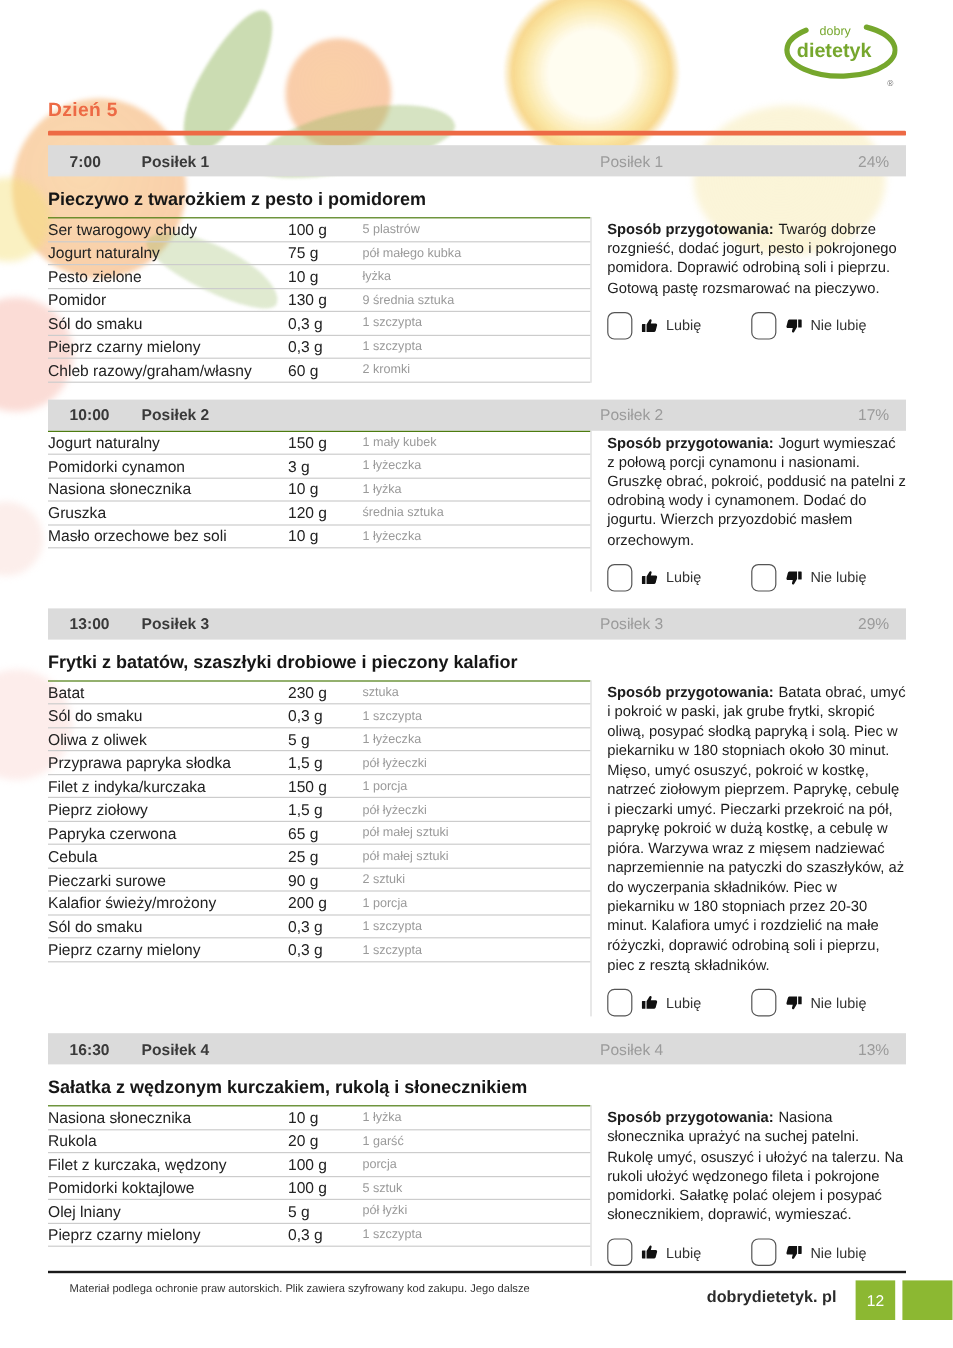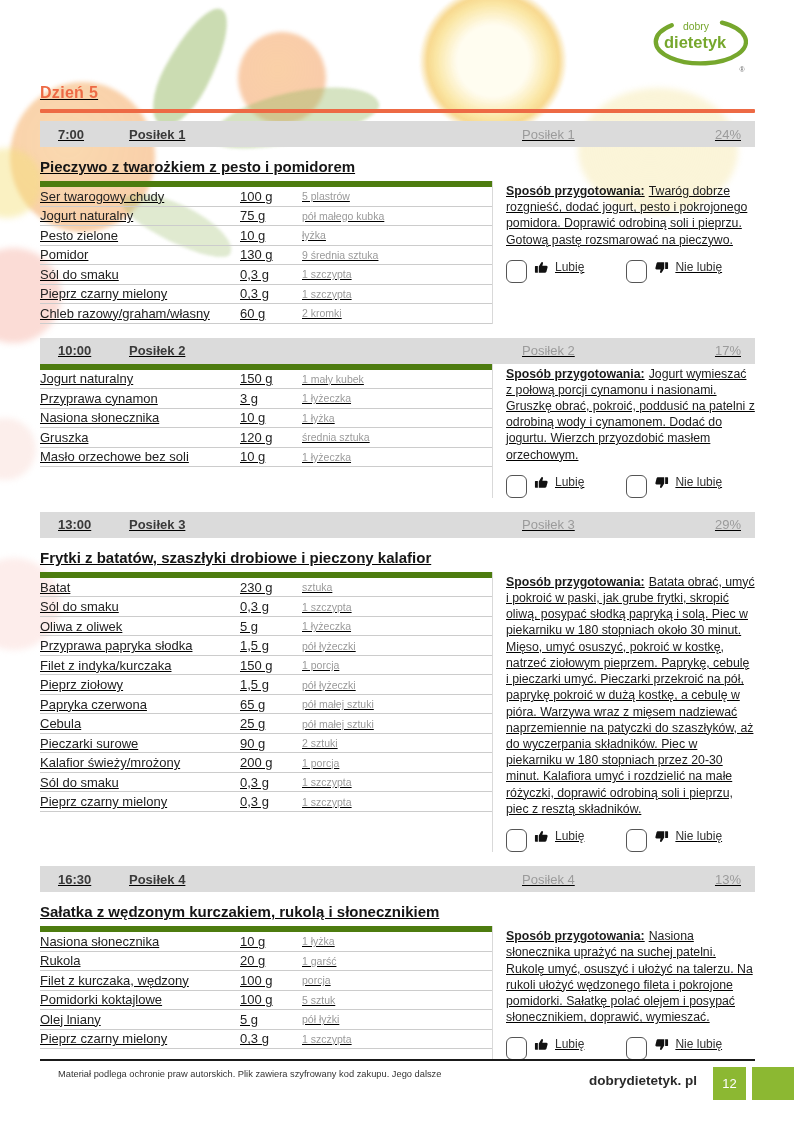--- a/index.html
+++ b/index.html
@@ -1,19 +1,19 @@
 <!DOCTYPE html>
 <html><head>
 <meta charset="utf-8">
 <style>
   * { margin:0; padding:0; box-sizing:border-box; }
   html,body { background:#fff; }
   .page {
     position:relative; width:794px; height:1123px; background:#fff;
-    font-family:"Liberation Sans", sans-serif; overflow:hidden; margin:0 auto;text-decoration:underline;
+    font-family:"Liberation Sans", sans-serif; overflow:hidden; margin:0 auto;
   }
   
   .deco { position:absolute; z-index:0; pointer-events:none; }
   .deco-orange-big { left:10px; top:82px; width:145px; height:150px; border-radius:50%;
     background:radial-gradient(circle at 40% 40%, rgba(246,186,110,.55), rgba(242,152,80,.5)); filter:blur(2px); }
   .deco-orange-small { left:238px; top:32px; width:88px; height:92px; border-radius:50%;
     background:radial-gradient(circle at 45% 40%, rgba(246,170,95,.55), rgba(240,135,70,.45)); filter:blur(2px); }
   .deco-slice { left:418px; top:-14px; width:150px; height:150px; border-radius:50%; opacity:.85;
     background:radial-gradient(circle, rgba(255,252,236,.95) 34%, rgba(249,221,130,.85) 54%, rgba(244,198,90,.8) 62%, rgba(255,255,255,0) 70%); filter:blur(1px); }
   .deco-lemon { left:578px; top:88px; width:160px; height:125px; border-radius:50%;
@@ -31,39 +31,39 @@
   .logo { position:absolute; right:46px; top:12px; width:104px; height:68px; z-index:2; }
   
   .content { position:relative; z-index:1; padding:0 39px 0 40px; }
   .page-title { margin-top:84px; font-size:16px; font-weight:bold; color:#ED6A45; letter-spacing:.3px; }
   .orange-rule { margin-top:7px; height:4px; background:#ED6A45; border-radius:1px; }
   .meals { margin-top:8px; }
   .meal { margin-bottom:14px; }
   .meal-bar {
     height:26px; background:#dbdbdb; display:grid;
     grid-template-columns:60px 382px 1fr auto; align-items:center;
-    padding:0 14px 0 18px; font-size:13px;gap:11px;
+    padding:0 14px 0 18px; font-size:13px;
   }
   .meal-bar .t, .meal-bar .n { font-weight:bold; color:#3a3a3a; }
   .meal-bar .n2 { color:#9b9b9b; }
   .meal-bar .pct { color:#9b9b9b; text-align:right; }
   .dish { margin:11px 0 6px 0; font-size:15px; font-weight:bold; color:#161616; }
   .meal-body { display:flex; align-items:stretch; }
-  .ingredients { width:452px; border-top:6px solid #4d7c0f; }
+  .ingredients { width:452px; border-top:1px solid #4d7c0f; }
   .ing-row {
     display:grid; grid-template-columns:200px 62px 1fr; align-items:center;
     height:19.5px; border-bottom:1px solid #ccc;
   }
   .ing-name, .ing-amt { font-size:13px; color:#222; }
   .ing-por { font-size:10.5px; color:#9a9a9a; }
   .recipe { flex:1; margin-left:0; border-left:1px solid #d9d9d9; padding-left:13px; padding-top:2px; }
   .prep { font-size:12.3px; line-height:1.32; color:#1c1c1c; }
   .prep .lbl { font-weight:bold; margin-right:4px; }
   .likes { display:flex; align-items:center; margin-top:12px; }
-  .like-group { display:flex; }
+  .like-group { display:flex; align-items:center; }
   .like-group + .like-group { margin-left:42px; }
   .chk {
     width:21px; height:23px; border:1.4px solid #555; border-radius:6px;
     background:#fff; cursor:pointer; flex:none;
   }
   .thumb { margin:0 6px 0 7px; display:flex; }
   .like-label { font-size:12px; color:#333; }
   
   .footer { position:absolute; left:0; right:0; bottom:23px; z-index:1; }
   .footer-rule { margin:0 39px 0 40px; height:2px; background:#1a1a1a; }
@@ -192,21 +192,21 @@
     </div>
     <div class="meal-body">
       <div class="ingredients">
 
       <div class="ing-row">
           <span class="ing-name">Jogurt naturalny</span>
           <span class="ing-amt">150 g</span>
           <span class="ing-por">1 mały kubek</span>
         </div>
               <div class="ing-row">
-          <span class="ing-name">Przyprawa cynamon</span>
+          <span class="ing-name">Pomidorki cynamon</span>
           <span class="ing-amt">3 g</span>
           <span class="ing-por">1 łyżeczka</span>
         </div>
               <div class="ing-row">
           <span class="ing-name">Nasiona słonecznika</span>
           <span class="ing-amt">10 g</span>
           <span class="ing-por">1 łyżka</span>
         </div>
               <div class="ing-row">
           <span class="ing-name">Gruszka</span>

